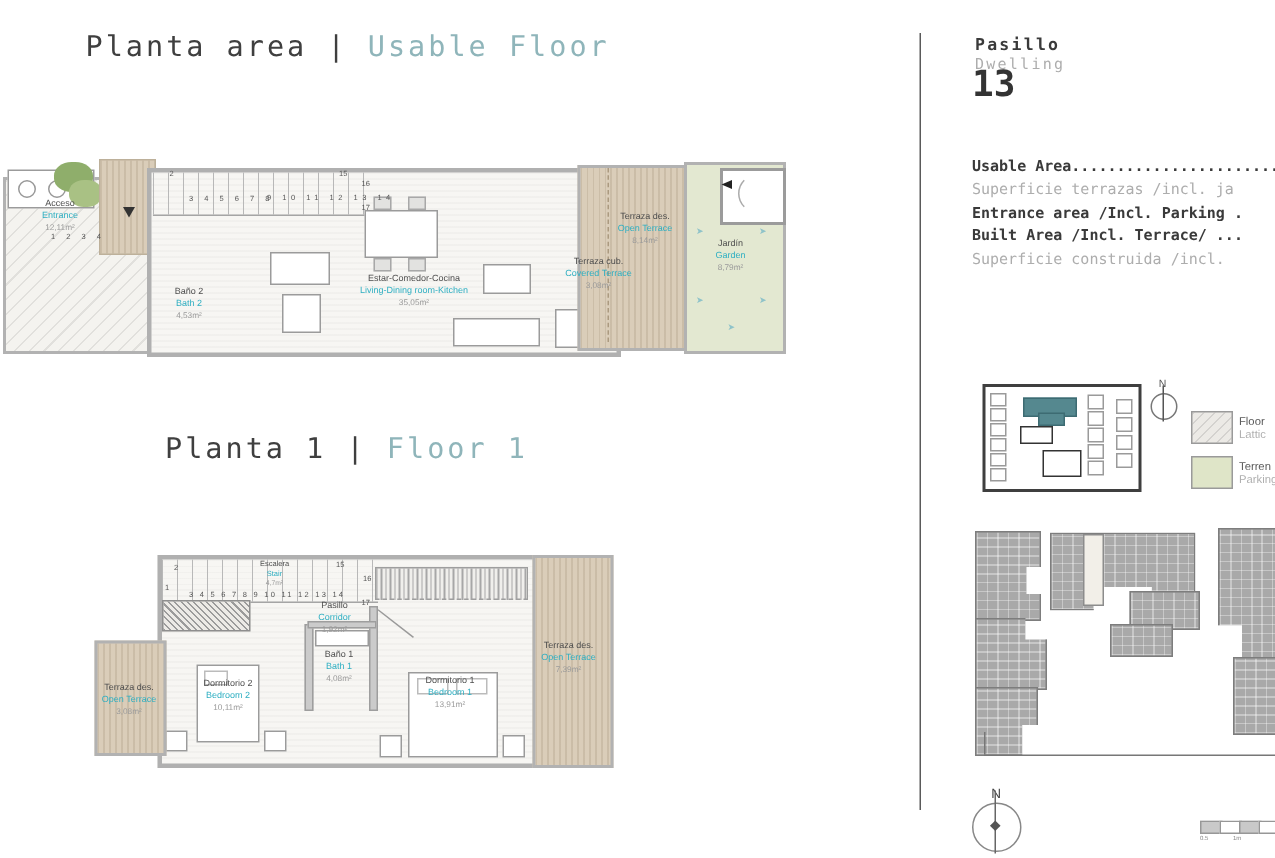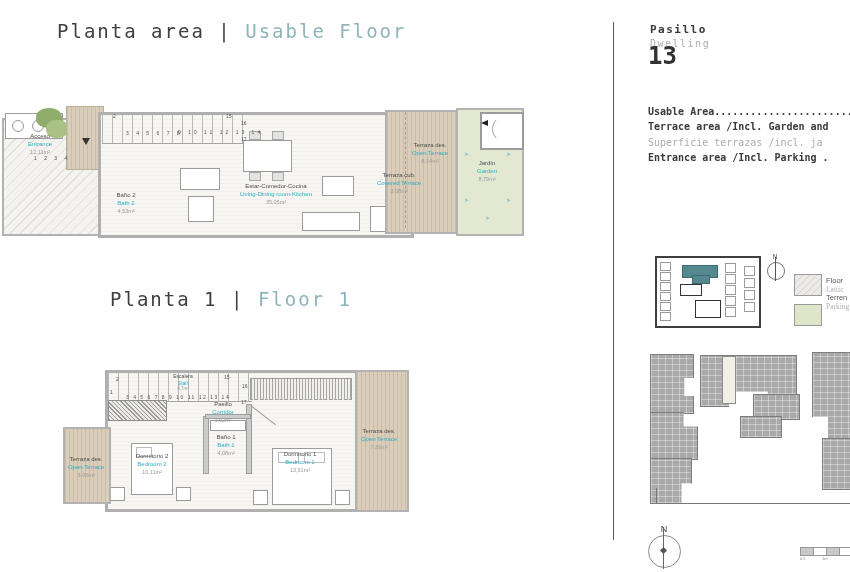--- a/index.html
+++ b/index.html
@@ -34,21 +34,21 @@
   .sb-g{font-size:10px;color:#adadad;white-space:nowrap;overflow:hidden;line-height:15.4px}
   .divider{background:#5a5a5a}
   
   .blk{position:absolute;background:#a9a9a9;border:1px solid #7d7d7d;
        background-image:repeating-linear-gradient(0deg,rgba(255,255,255,.35) 0 1px,transparent 1px 6px),
                         repeating-linear-gradient(90deg,rgba(255,255,255,.35) 0 1px,transparent 1px 7px)}
   .kb{position:absolute;background:#fff;border:1px solid #9a9a9a}
   .kteal{position:absolute;background:#55888f;border:1px solid #3d6b72}
   .arrowg{position:absolute;font-size:6px;color:#8fc3c9;font-family:"Liberation Sans",sans-serif}
   .leg1{font-size:7.5px;color:#5a5a5a;font-family:"Liberation Sans",sans-serif;white-space:nowrap;overflow:hidden}
-  .leg2{font-size:7.5px;color:#b0b0b0;font-family:Liberation Serif, serif;white-space:nowrap;overflow:hidden}
+  .leg2{font-size:7.5px;color:#b0b0b0;font-family:Liberation Sans, sans-serif;white-space:nowrap;overflow:hidden}
   .dash-v{border-left:1px dashed #ab9a80}
 </style>
 </head>
 <body>
 
 <div class="x title" style="left:57px;top:20px"><span>Planta area</span> <span>|</span> <span class="en">Usable Floor</span></div>
 
 <div class="x title" style="left:110px;top:288px"><span>Planta 1</span> <span>|</span> <span class="en">Floor 1</span></div>
 
 <div class="x" style="left:0;top:100px;width:524px;height:140px">
@@ -216,27 +216,28 @@
 
 <div class="x sb-b" style="left:650px;top:22px;letter-spacing:1.5px;font-size:11px">Pasillo</div>
 <div class="x sb-g" style="left:650px;top:36px;letter-spacing:1.5px">Dwelling</div>
 <div class="x" style="left:648px;top:42px;font-size:24px;font-weight:bold;color:#333">13</div>
 
 <div class="x" style="left:648px;top:104px;width:202px">
   <div>
     <div class="sb-b">Usable Area..........................</div>
   </div>
   <div>
-    <div class="sb-b">Terrace area /Incl. Garden and</div>
     <div class="sb-g">Superficie terrazas /incl. ja</div>
   </div>
   <div>
     <div class="sb-b">Entrance area /Incl. Parking .</div>
   </div>
   <div>
+    <div class="sb-b">Built Area /Incl. Terrace/ ...</div>
+    <div class="sb-g">Superficie construida /incl. </div>
   </div>
 </div>
 
 <div class="x" style="left:655px;top:256px;width:102px;height:68px;border:2px solid #3f3f3f;background:#fff">
   <div class="kb" style="left:3px;top:4px;width:9px;height:7px"></div>
   <div class="kb" style="left:3px;top:14px;width:9px;height:7px"></div>
   <div class="kb" style="left:3px;top:24px;width:9px;height:7px"></div>
   <div class="kb" style="left:3px;top:34px;width:9px;height:7px"></div>
   <div class="kb" style="left:3px;top:44px;width:9px;height:7px"></div>
   <div class="kb" style="left:3px;top:54px;width:9px;height:7px"></div>
@@ -260,21 +261,21 @@
   <div class="x" style="left:1px;top:9px;width:16px;height:16px;border:1px solid #777;border-radius:50%"></div>
   <div class="x" style="left:9px;top:4px;width:1px;height:24px;background:#555"></div>
 </div>
 
 <div class="x" style="left:794px;top:274px;width:26px;height:20px;border:1px solid #9a9a9a;background:#eceae6;background-image:repeating-linear-gradient(135deg,rgba(0,0,0,.1) 0 1px,transparent 1px 5px)"></div>
 <div class="x" style="left:826px;top:276px;width:24px">
   <div class="leg1">Floor</div>
   <div class="leg2">Lattic</div>
 </div>
 <div class="x" style="left:794px;top:304px;width:26px;height:20px;border:1px solid #9a9a9a;background:#dfe5c8"></div>
-<div class="x" style="left:826px;top:293px;width:24px">
+<div class="x" style="left:826px;top:306px;width:24px">
   <div class="leg1">Terren</div>
   <div class="leg2">Parking</div>
 </div>
 
 <div class="x" style="left:648px;top:350px;width:202px;height:160px">
   <div class="blk" style="left:2px;top:4px;width:42px;height:58px;clip-path:polygon(0 0,100% 0,100% 40%,78% 40%,78% 70%,100% 70%,100% 100%,0 100%)"></div>
   <div class="blk" style="left:2px;top:62px;width:46px;height:46px;clip-path:polygon(0 0,70% 0,70% 30%,100% 30%,100% 100%,0 100%)"></div>
   <div class="blk" style="left:2px;top:108px;width:40px;height:44px;clip-path:polygon(0 0,100% 0,100% 55%,75% 55%,75% 100%,0 100%)"></div>
   <div class="blk" style="left:52px;top:5px;width:95px;height:50px;clip-path:polygon(0 0,100% 0,100% 100%,70% 100%,70% 70%,30% 70%,30% 100%,0 100%)"></div>
   <div class="x" style="left:74px;top:6px;width:12px;height:46px;background:#f2efe8;border:1px solid #8c8c8c"></div>

